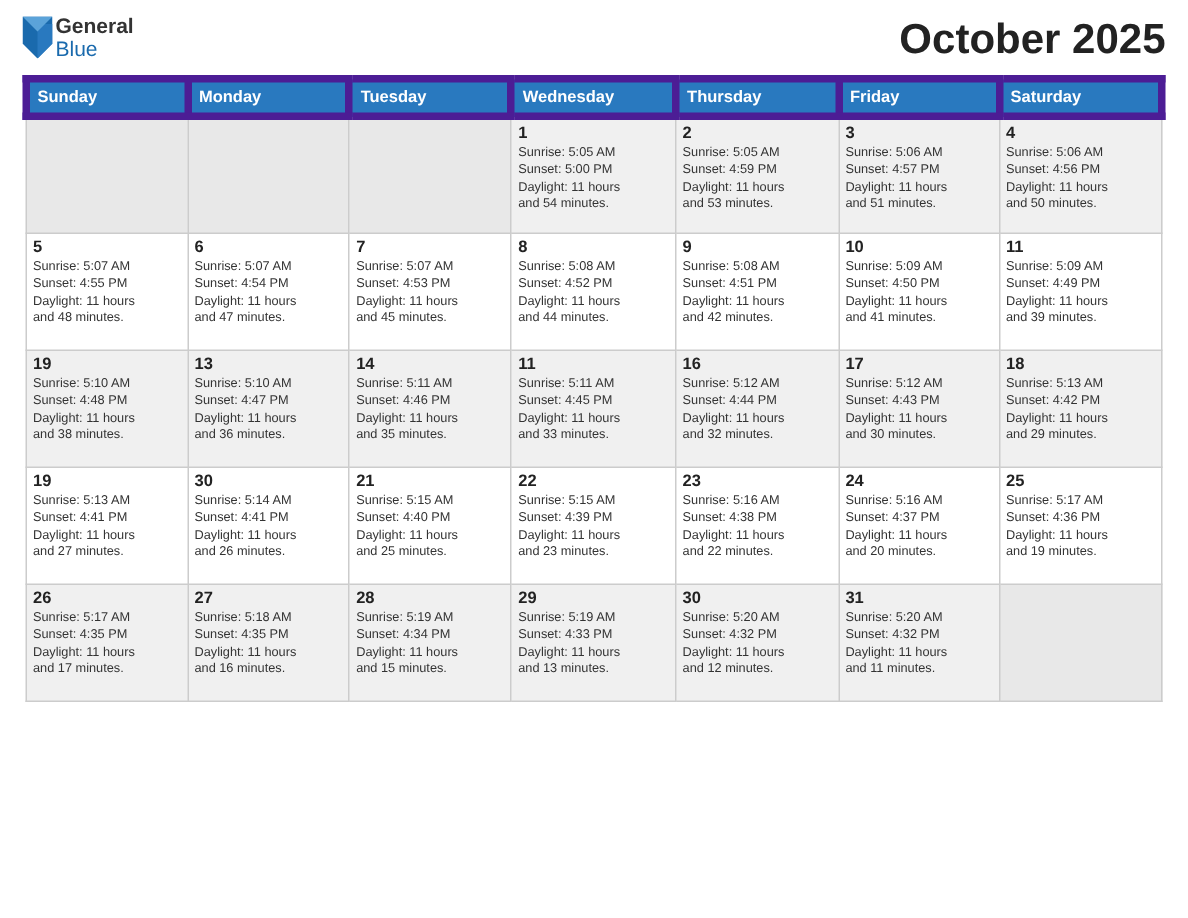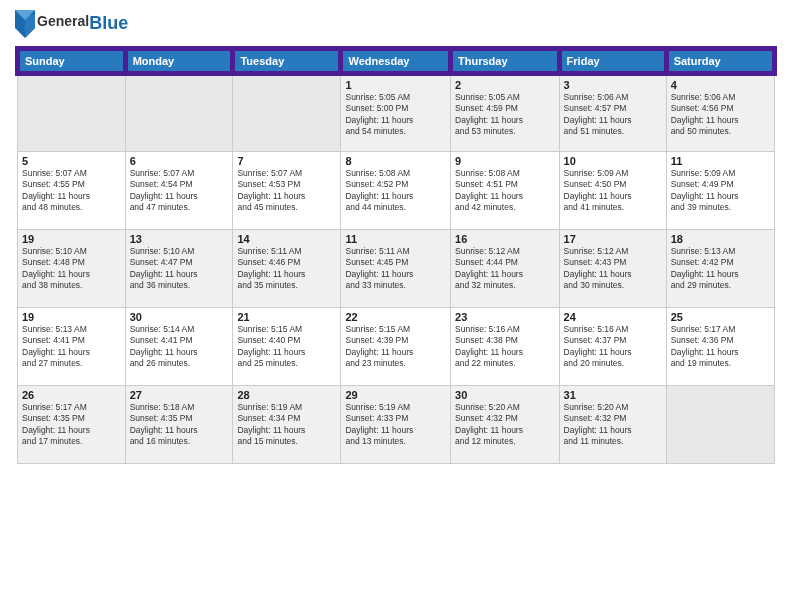--- a/index.html
+++ b/index.html
@@ -21,31 +21,31 @@
       justify-content: space-between;
       align-items: flex-start;
       margin-bottom: 8px;
     }
     .logo {
       display: flex;
       align-items: center;
     }
     .logo-text {
       display: flex;
-      flex-direction: row;
+      flex-direction: column;
       line-height: 1.1;
     }
     .logo-general {
       font-size: 14px;
       font-weight: bold;
       color: #333;
     }
     .logo-blue {
-      font-size: 18px;
-      font-weight: bold;
+      font-size: 14px;
+      font-weight: normal;
       color: #1a6aad;
     }
     .logo-icon {
       width: 20px;
       height: 28px;
       margin-right: 2px;
     }
     .title-area {
       text-align: right;
     }
@@ -113,20 +113,21 @@
         <polygon points="0,0 20,0 20,18 10,28 0,18" fill="#1a6aad"></polygon>
         <polygon points="10,5 20,5 20,18 10,28" fill="#2979bf"></polygon>
         <polygon points="0,0 20,0 10,10" fill="#5ba3d9"></polygon>
       </svg>
       <div class="logo-text">
         <span class="logo-general">General</span>
         <span class="logo-blue">Blue</span>
       </div>
     </div>
     <div class="title-area">
+      <div class="month-title">October 2025</div>
     </div>
   </div>
 
   <table class="calendar">
     <thead>
       <tr>
         <th>Sunday</th>
         <th>Monday</th>
         <th>Tuesday</th>
         <th>Wednesday</th>

